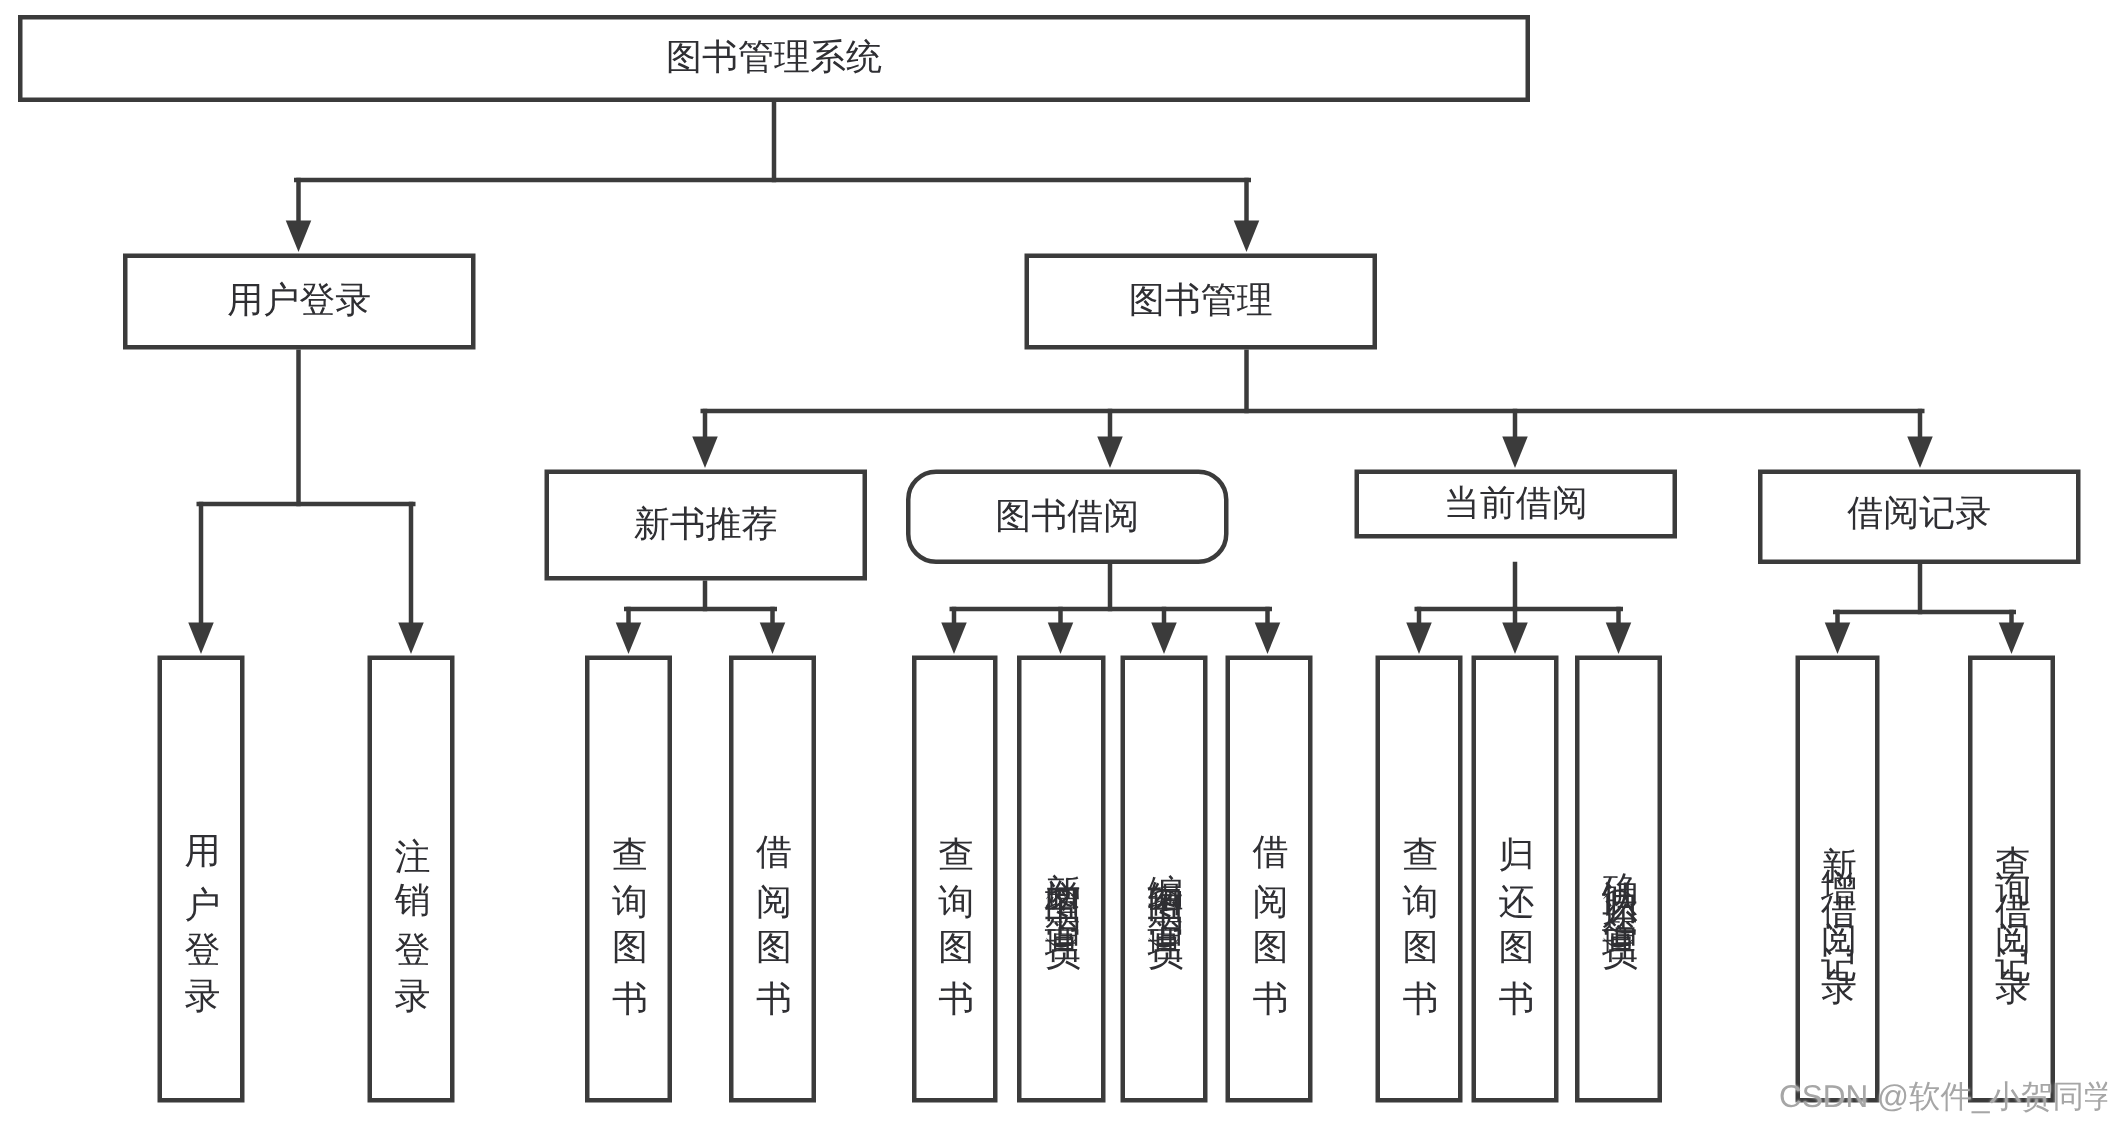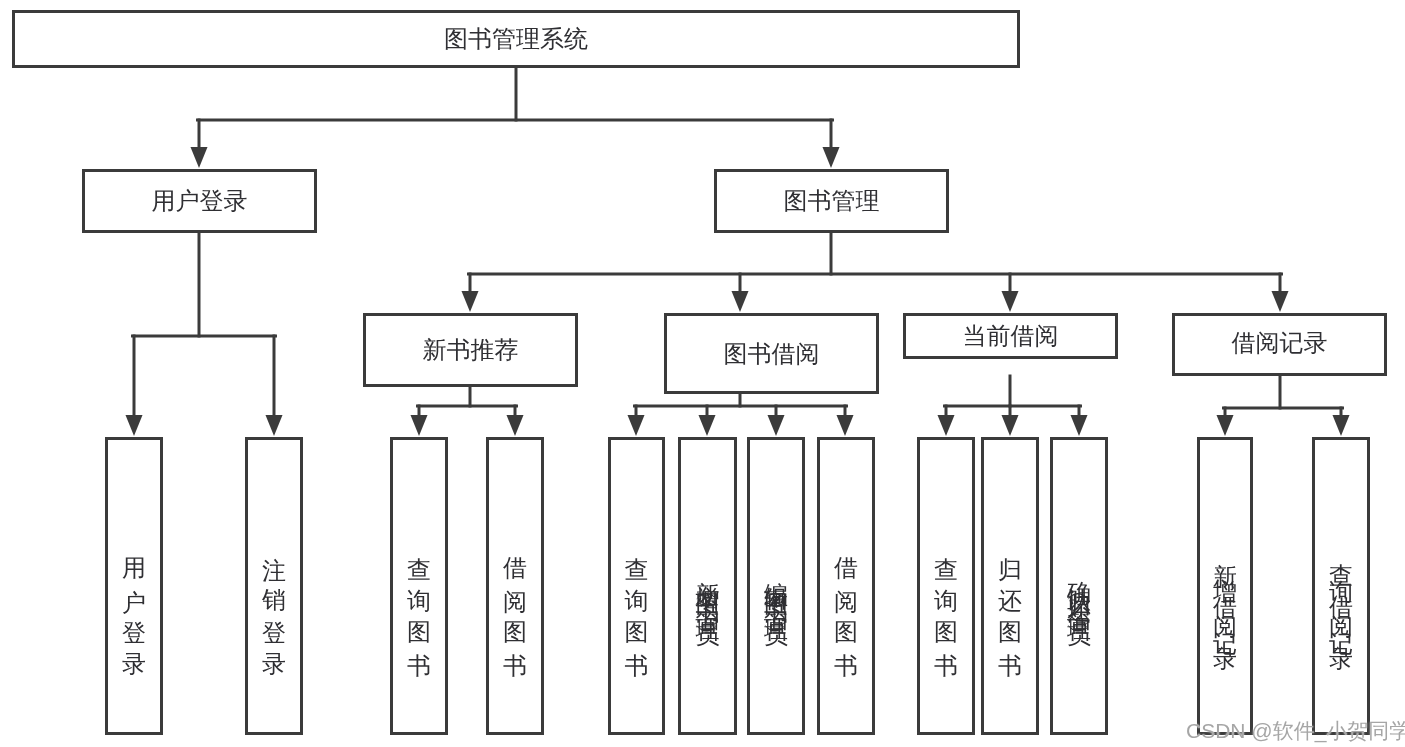--- a/index.html
+++ b/index.html
@@ -137,28 +137,28 @@
     </g>
   </svg>
 
   <div class="box hbox" style="left:12px; top:10px; width:1008px; height:58px;">
     <span>图书管理系统</span>
   </div>
 
   <div class="box hbox" style="left:82px; top:169px; width:235px; height:64px;">
     <span>用户登录</span>
   </div>
-  <div class="box hbox" style="left:714px; top:169px; width:235px; height:64px;">
+  <div class="box hbox" style="left:683px; top:169px; width:235px; height:64px;">
     <span>图书管理</span>
   </div>
 
   <div class="box hbox" style="left:363px; top:313px; width:215px; height:74px;">
     <span>新书推荐</span>
   </div>
-  <div class="box hbox" style="left:664px; top:313px; width:215px; height:81px;">
+  <div class="box hbox" style="left:604px; top:313px; width:215px; height:63px;border-radius:20px;">
     <span>图书借阅</span>
   </div>
   <div class="box hbox" style="left:903px; top:313px; width:215px; height:46px;">
     <span>当前借阅</span>
   </div>
   <div class="box hbox" style="left:1172px; top:313px; width:215px; height:63px;font-family:Liberation Mono, monospace;">
     <span>借阅记录</span>
   </div>
 
   <div class="box vbox" style="left:105px; top:437px; width:58px; height:298px;">

